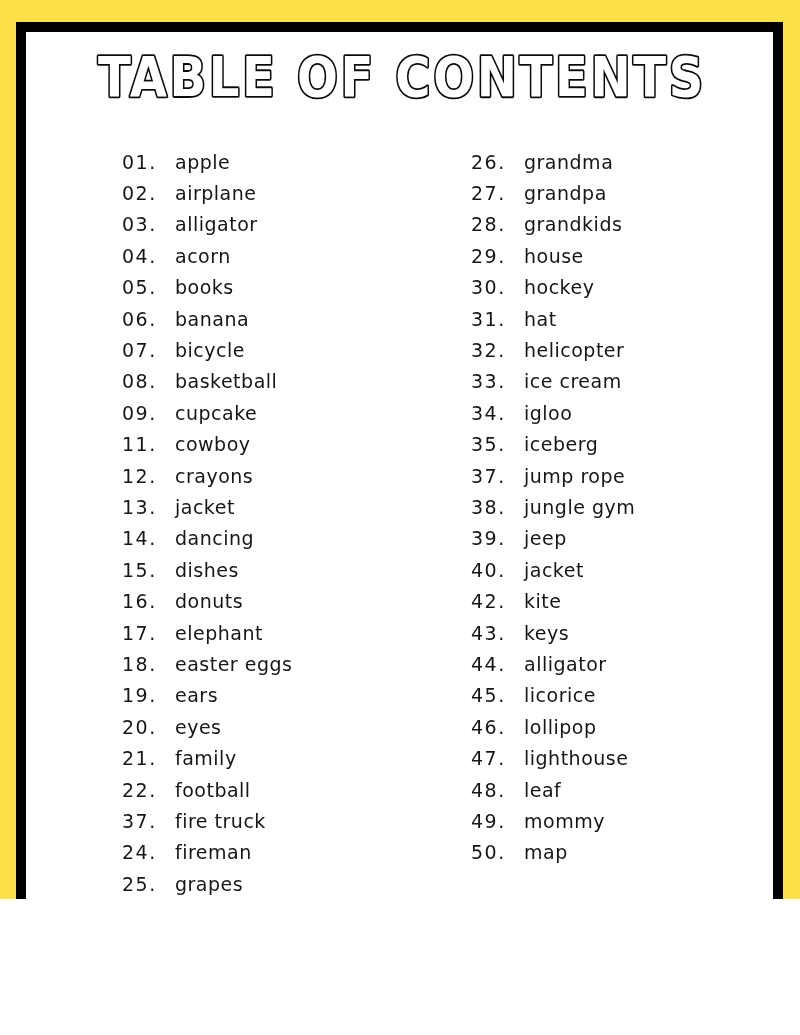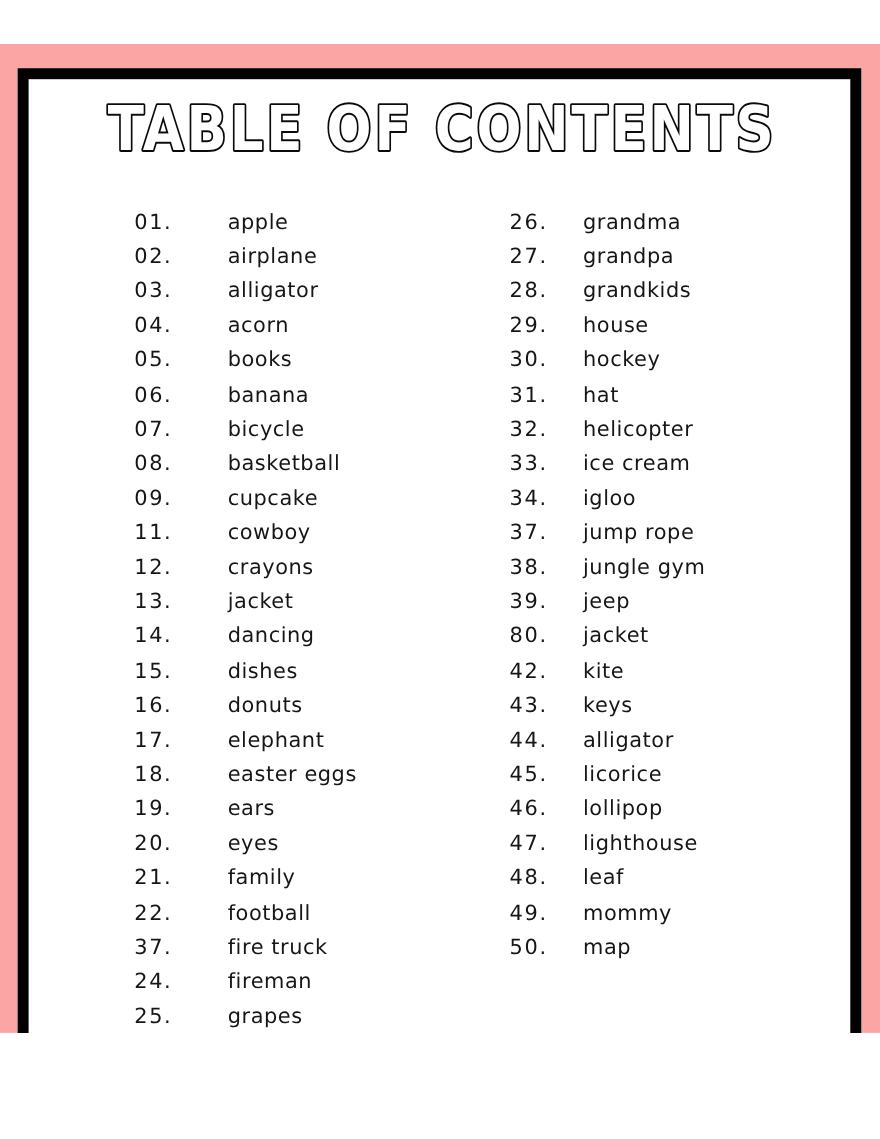--- a/index.html
+++ b/index.html
@@ -5,23 +5,22 @@
   html, body {
     margin: 0;
     padding: 0;
     background: #ffffff;
     font-family: "DejaVu Sans", "Liberation Sans", sans-serif;
   }
   .page {
     position: relative;
     width: 800px;
     height: 899px;
-    background: #fca5a5;
+    background: #fde047;
     overflow: hidden;
-    margin-top: 40px;
   }
   .frame {
     position: absolute;
     left: 16px;
     top: 22px;
     width: 767px;
     height: 965px;
     border: 10px solid #000000;
     box-sizing: border-box;
     background: #ffffff;
@@ -43,28 +42,27 @@
     stroke-width: 3.6px;
     stroke-linejoin: round;
     paint-order: stroke fill;
   }
   .col {
     position: absolute;
     top: 146px;
     color: #161616;
   }
   .col-left  { left: 122px; }
-  .col-right { left: 445px; text-align: right; }
+  .col-right { left: 471px; }
   .row {
     display: flex;
     height: 31.4px;
     align-items: center;
     font-size: 19px;
     white-space: nowrap;
-    gap: 32px;
   }
   .num {
     display: inline-block;
     width: 53px;
     letter-spacing: 1.5px;
   }
   .label {
     display: inline-block;
     letter-spacing: 0.5px;
   }
@@ -250,39 +248,43 @@
   <div class="row">
     <span class="num">33.</span>
     <span class="label">ice cream</span>
   </div>
 
   <div class="row">
     <span class="num">34.</span>
     <span class="label">igloo</span>
   </div>
 
+  <div class="row">
+    <span class="num">35.</span>
+    <span class="label">iceberg</span>
+  </div>
 
 
   <div class="row">
     <span class="num">37.</span>
     <span class="label">jump rope</span>
   </div>
 
   <div class="row">
     <span class="num">38.</span>
     <span class="label">jungle gym</span>
   </div>
 
   <div class="row">
     <span class="num">39.</span>
     <span class="label">jeep</span>
   </div>
 
   <div class="row">
-    <span class="num">80.</span>
+    <span class="num">40.</span>
     <span class="label">jacket</span>
   </div>
 
 
   <div class="row">
     <span class="num">42.</span>
     <span class="label">kite</span>
   </div>
 
   <div class="row">

